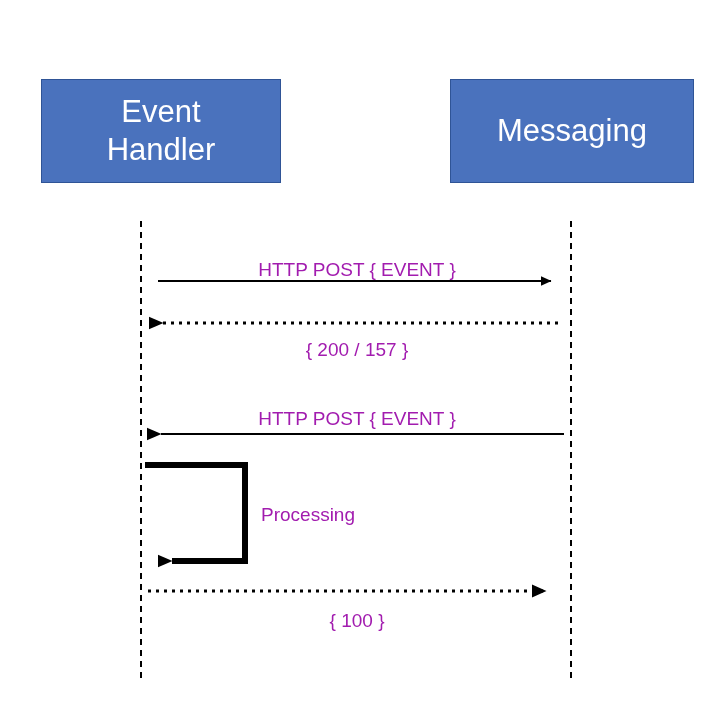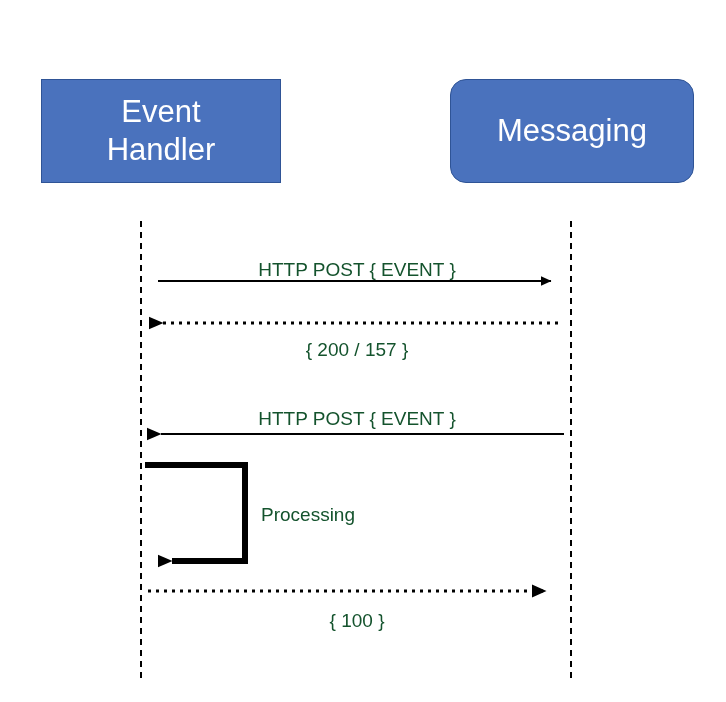--- a/index.html
+++ b/index.html
@@ -41,21 +41,21 @@
   .participant-label {
     color: #ffffff;
     font-family: "Liberation Sans", sans-serif;
     font-size: 31px;
     line-height: 1.22;
     font-weight: 400;
     white-space: pre-line;
   }
   .msg-label {
     position: absolute;
-    color: #14532d;
+    color: #a21caf;
     font-family: "Liberation Sans", sans-serif;
     font-size: 19px;
     line-height: 1.1;
     white-space: nowrap;
     text-align: right;
     transform: translate(-50%, -50%);
   }
   .msg-label.left-anchored {
     transform: translate(0, -50%);
   }
@@ -93,21 +93,21 @@
     <path d="M 145,427 L 245,427 L 245,523 L 172,523" fill="none" stroke="#000000" stroke-width="6" stroke-linecap="butt" stroke-linejoin="miter" marker-end="url(#arrow-left-thick)"></path>
 
     <line x1="148" y1="553" x2="546" y2="553" stroke="#000000" stroke-width="3" stroke-dasharray="3 5" stroke-linecap="butt" marker-end="url(#arrow-right-thick)"></line>
   </svg>
 
   <div class="participant-box" style="left:41px; top:41px; width:240px; height:104px;">
     <span class="participant-label">Event
 Handler</span>
   </div>
 
-  <div class="participant-box" style="left:450px; top:41px; width:244px; height:104px;border-radius:16px;">
+  <div class="participant-box" style="left:450px; top:41px; width:244px; height:104px;">
     <span class="participant-label">Messaging</span>
   </div>
 
   <div class="msg-label" style="left:357px; top:232px;">HTTP POST { EVENT }</div>
 
   <div class="msg-label" style="left:357px; top:312px;">{ 200 / 157 }</div>
 
   <div class="msg-label" style="left:357px; top:381px;">HTTP POST { EVENT }</div>
 
   <div class="msg-label left-anchored" style="left:261px; top:477px;">Processing</div>

